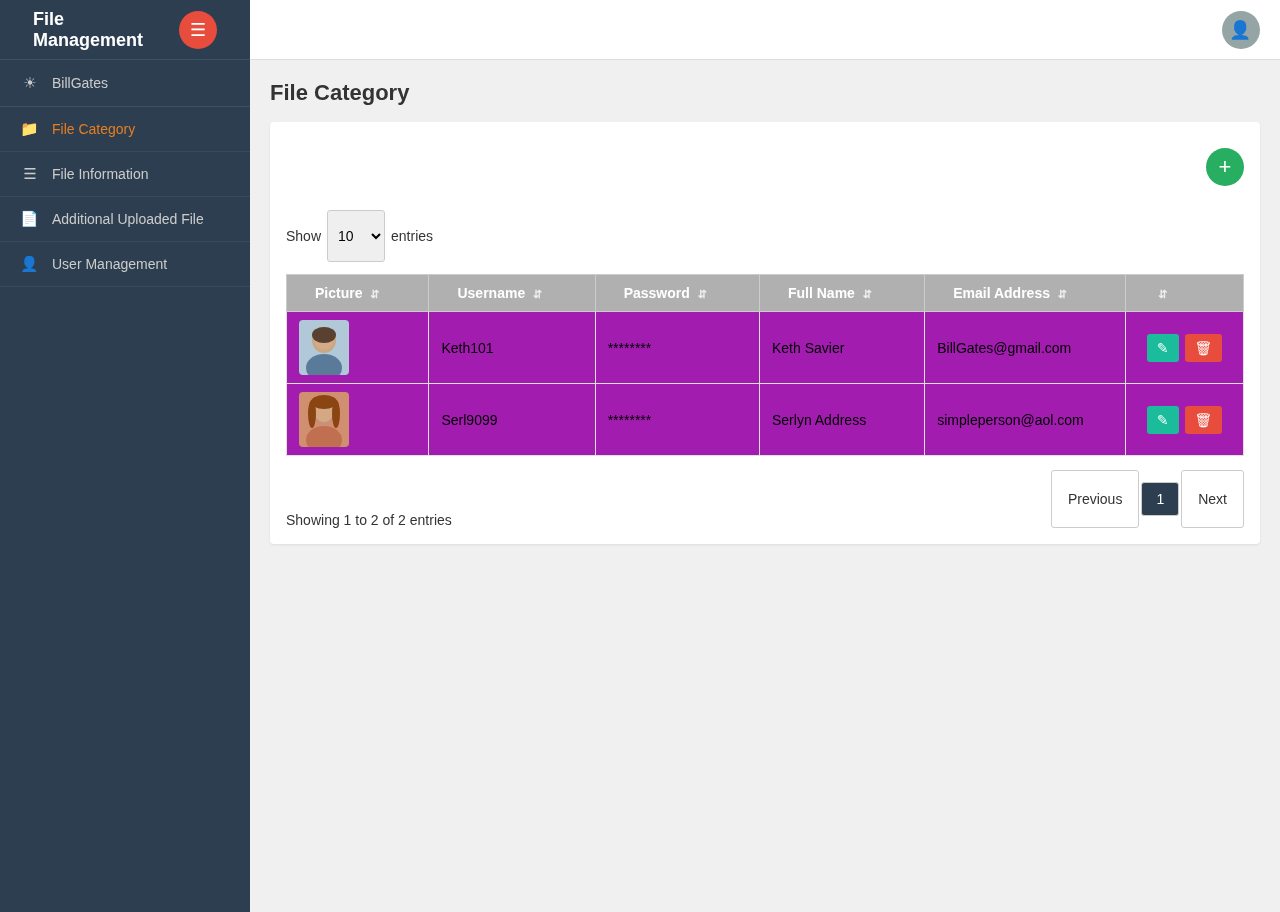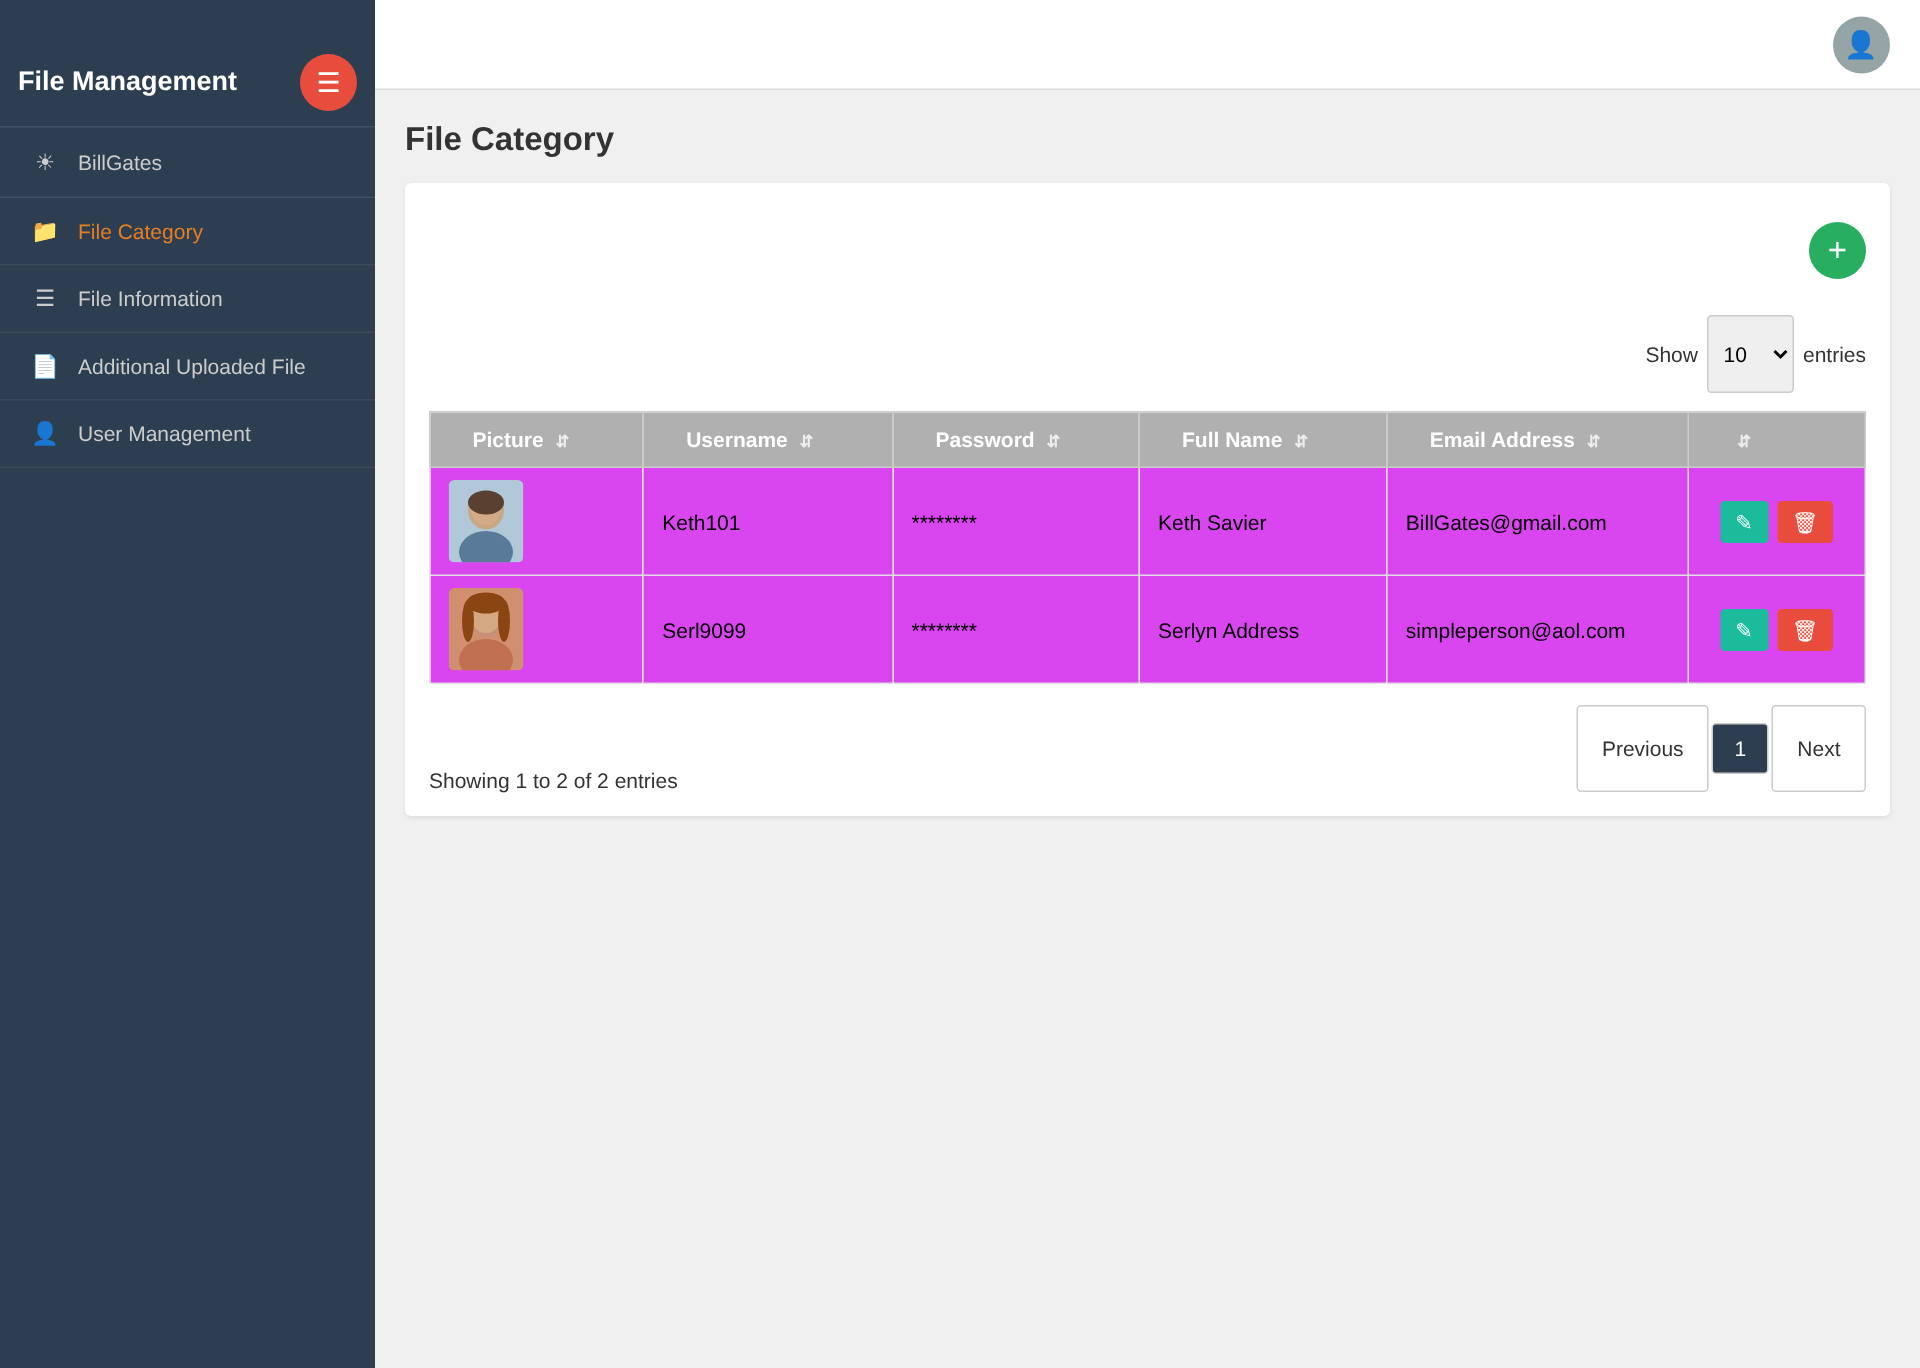--- a/index.html
+++ b/index.html
@@ -10,25 +10,24 @@
       width: 250px;
       min-width: 250px;
       background: #2c3e50;
       color: #ccc;
       display: flex;
       flex-direction: column;
     }
     #sidebar-header {
       display: flex;
       align-items: center;
-      padding: 0 12px;
+      padding: 0 33px;
       height: 60px;
       border-bottom: 1px solid #3d5166;
       gap: 12px;
-      margin-top: 25px;
     }
     #sidebar-title {
       font-size: 18px;
       font-weight: bold;
       color: #fff;
       flex: 1;
     }
     #menu-icon-btn {
       background: #e74c3c;
       border: none;
@@ -142,21 +141,21 @@
       font-size: 22px;
       cursor: pointer;
       display: flex;
       align-items: center;
       justify-content: center;
     }
 
     
     #table-controls {
       display: flex;
-      justify-content: flex-end;
+      justify-content: space-between;
       align-items: center;
       margin-bottom: 12px;
     }
     #show-entries {
       display: flex;
       align-items: center;
       gap: 6px;
       font-size: 14px;
       color: #333;
     }
@@ -201,21 +200,21 @@
     }
     #data-table th .sort-icon {
       margin-left: 4px;
       font-size: 11px;
       color: #eee;
     }
     #data-table td {
       padding: 8px 12px;
       border: 1px solid #e0e0e0;
       vertical-align: middle;
-      background: #d946ef;
+      background: #a21caf;
     }
     .user-avatar {
       width: 50px;
       height: 55px;
       border-radius: 4px;
       overflow: hidden;
       display: flex;
       align-items: center;
       justify-content: center;
     }

